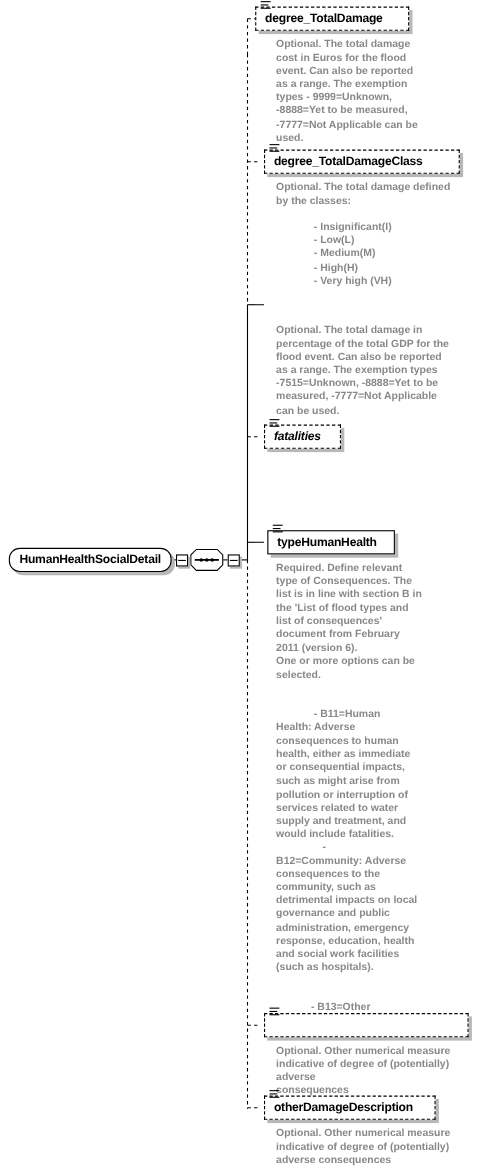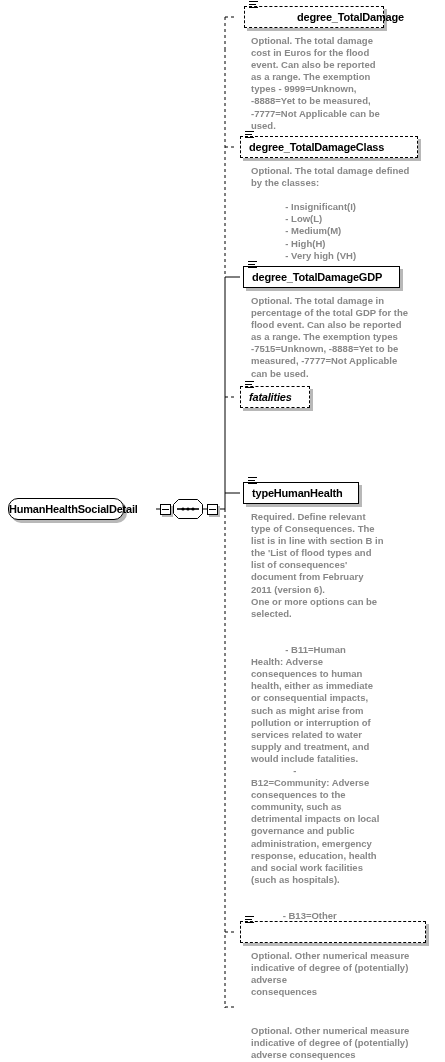--- a/index.html
+++ b/index.html
@@ -30,29 +30,30 @@
     left: 0; top: 0;
     width: 445px; height: 1062px;
     pointer-events: none;
   }
 
   
   .root-node {
     position: absolute;
     left: 8px;
     top: 498px;
-    width: 116px;
+    width: 148px;
     height: 22px;
     border: 1px solid #000;
     border-radius: 10px;
     background: #ffffff;
     box-sizing: border-box;
     box-shadow: 3px 3px 0 0 #b8b8b8;
     display: flex;
     align-items: center;
+    justify-content: center;
   }
   .root-node .root-label {
     font-size: 11px;
     font-weight: bold;
     color: #000;
     letter-spacing: -0.2px;
     white-space: nowrap;
   }
 
   
@@ -174,21 +175,21 @@
     <line x1="225" y1="1007" x2="236" y2="1007" stroke="#000" stroke-width="1" stroke-dasharray="3,3"></line>
   </svg>
 
   <div class="root-node">
     <span class="root-label">HumanHealthSocialDetail</span>
   </div>
 
   <div class="toggle-box" id="toggle-root"></div>
   <div class="toggle-box" id="toggle-seq"></div>
 
-  <div class="elem optional" style="left:244px; top:6px; width:140px;padding-left:44px;">
+  <div class="elem optional" style="left:232px; top:6px; width:140px;">
     <span class="elem-glyph">
         <i></i>
         <i></i>
         <i></i>
       </span>
     <span class="elem-label">degree_TotalDamage</span>
   </div>
   <div class="doc" style="left:251px; top:35px; width:165px;">Optional. The total damage
 cost in Euros for the flood
 event. Can also be reported
@@ -208,28 +209,20 @@
   </div>
   <div class="doc" style="left:251px; top:165px; width:185px;">Optional. The total damage defined
 by the classes:
 
              - Insignificant(I)
              - Low(L)
              - Medium(M)
              - High(H)
              - Very high (VH)</div>
 
-  <div class="elem required" style="left:243px; top:266px; width:157px;">
-    <span class="elem-glyph">
-        <i></i>
-        <i></i>
-        <i></i>
-      </span>
-    <span class="elem-label">degree_TotalDamageGDP</span>
-  </div>
   <div class="doc" style="left:251px; top:295px; width:185px;">Optional. The total damage in
 percentage of the total GDP for the
 flood event. Can also be reported
 as a range. The exemption types
 -7515=Unknown, -8888=Yet to be
 measured, -7777=Not Applicable
 can be used.</div>
 
   <div class="elem optional" style="left:240px; top:386px; width:70px;font-style:italic;">
     <span class="elem-glyph">
@@ -289,17 +282,25 @@
     <span class="elem-glyph">
         <i></i>
         <i></i>
         <i></i>
       </span>
   </div>
   <div class="doc" style="left:251px; top:950px; width:195px;">Optional. Other numerical measure
 indicative of degree of (potentially) adverse
 consequences</div>
 
+  <div class="elem optional" style="left:240px; top:996px; width:156px;">
+    <span class="elem-glyph">
+        <i></i>
+        <i></i>
+        <i></i>
+      </span>
+    <span class="elem-label">otherDamageDescription</span>
+  </div>
   <div class="doc" style="left:251px; top:1025px; width:195px;">Optional. Other numerical measure
 indicative of degree of (potentially)
 adverse consequences</div>
 
 </div>
 
 </body></html>

